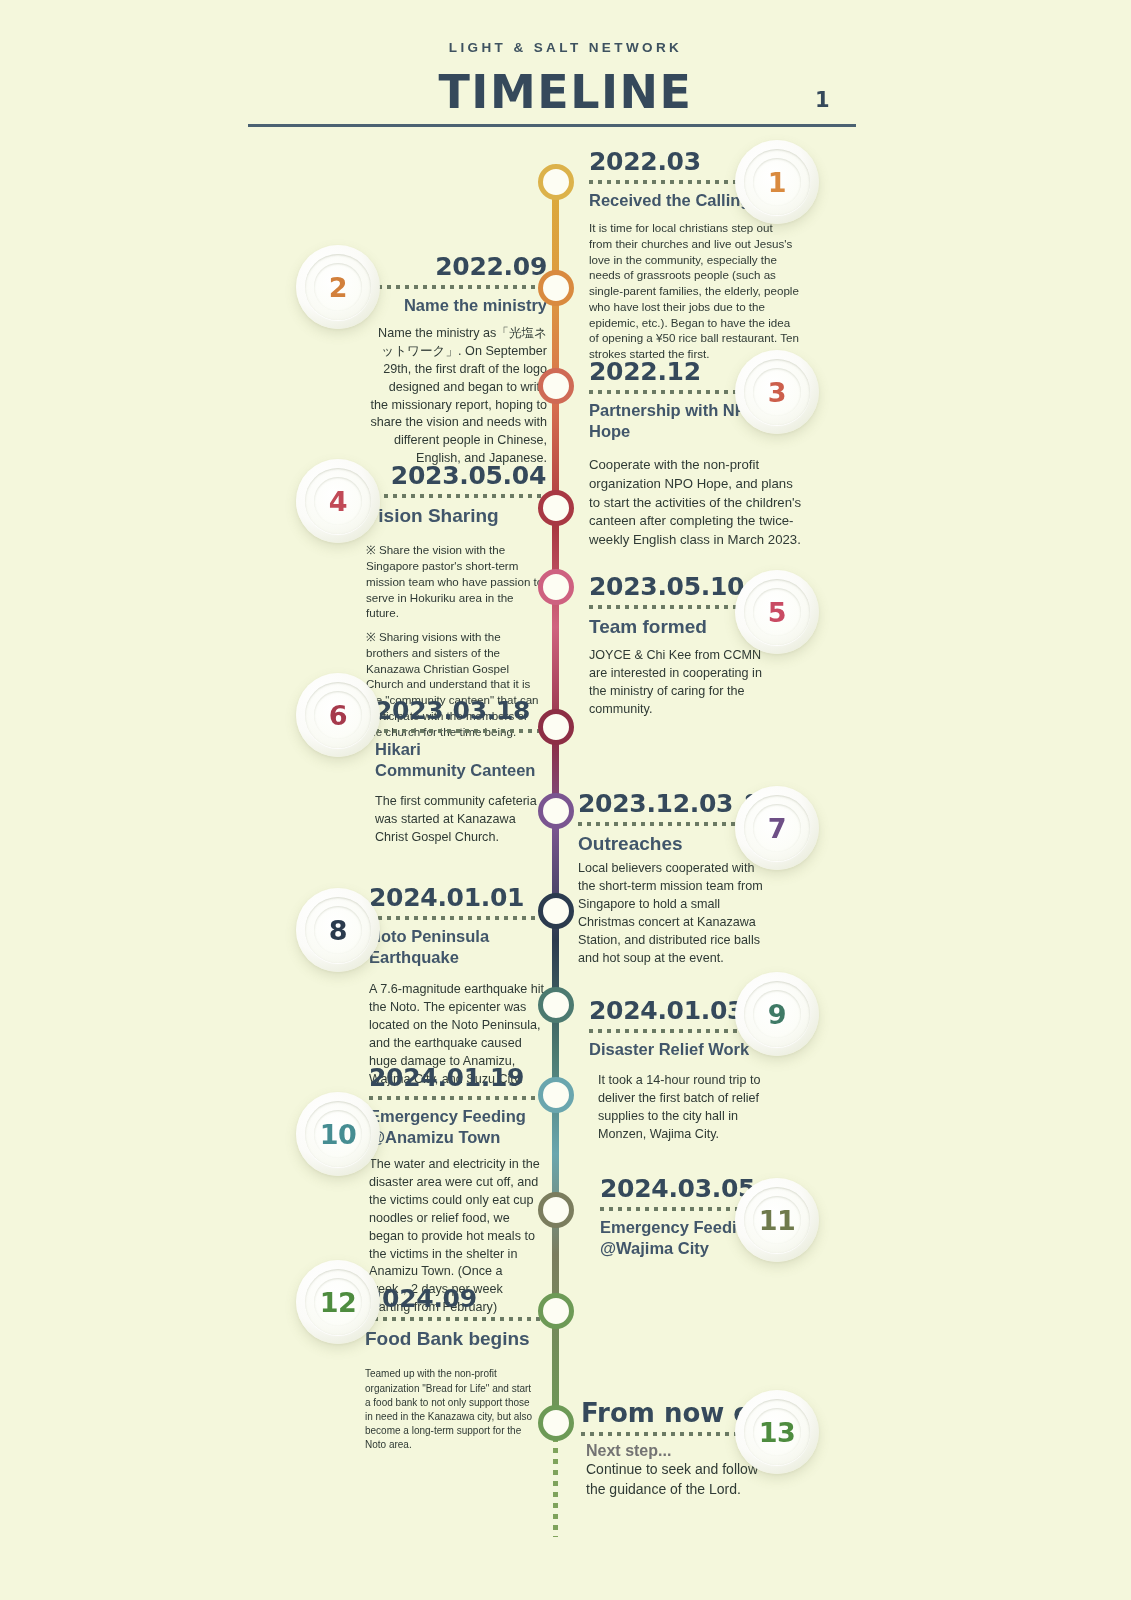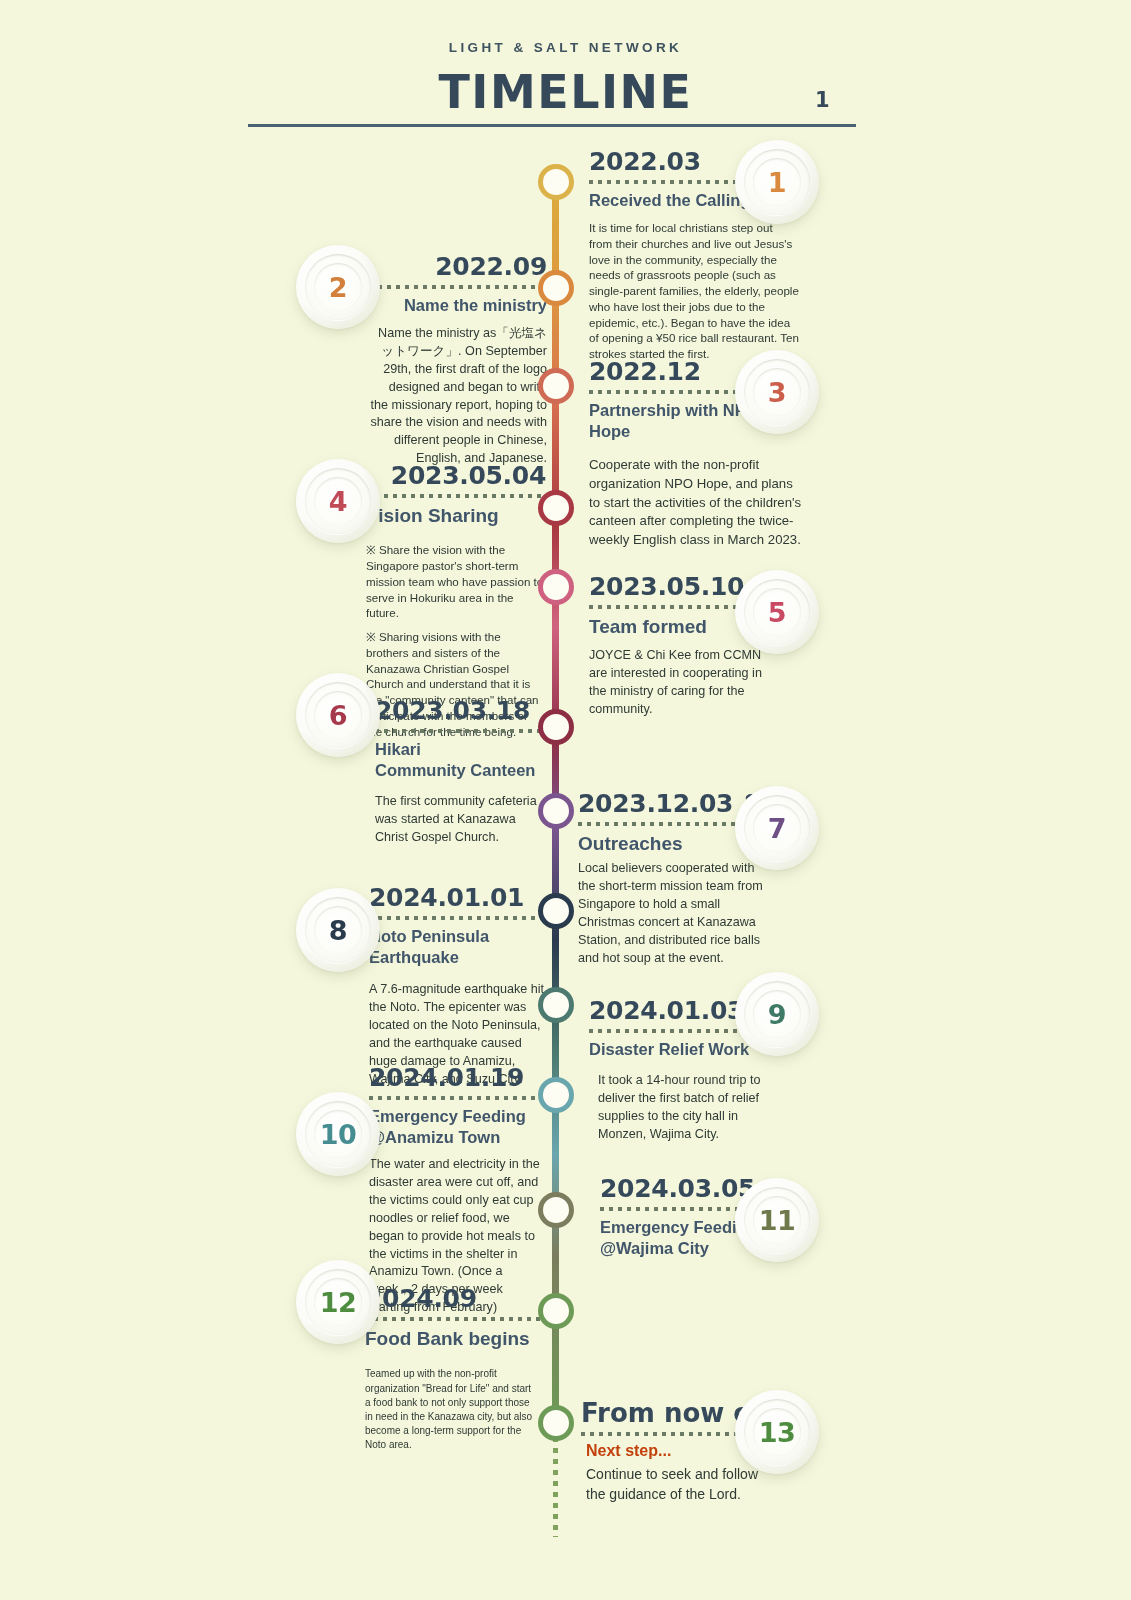--- a/index.html
+++ b/index.html
@@ -166,22 +166,21 @@
     color: #2f3a35;
     line-height: 1.42;
   }
   .entry .body.tight { font-size: 11.6px; line-height: 1.36; }
   .entry .body p + p { margin-top: 8px; }
   .right-al { text-align: left; }
 
   .nexthead {
     font-size: 16px;
     font-weight: 700;
-    color: #c2410c;
-    margin-bottom: 5px;
+    color: #737373;
   }
   .nextbody { font-size: 14px; color: #2f3a35; line-height: 1.4; }
   .fromnow {
     font-size: 26px; font-weight: 800; color: #35495b;
     font-family: "DejaVu Sans", sans-serif;
   }
 </style>
 </head>
 <body>
 

